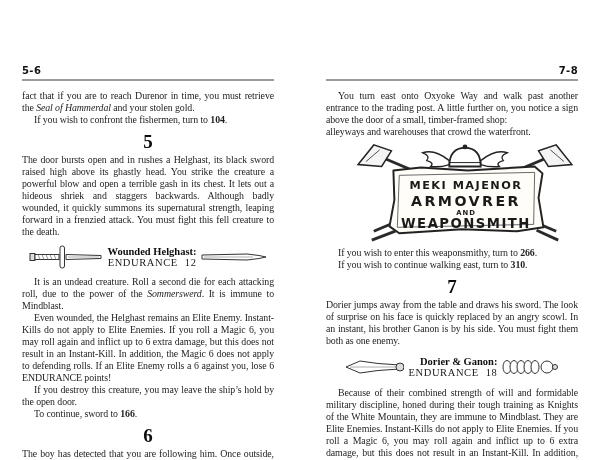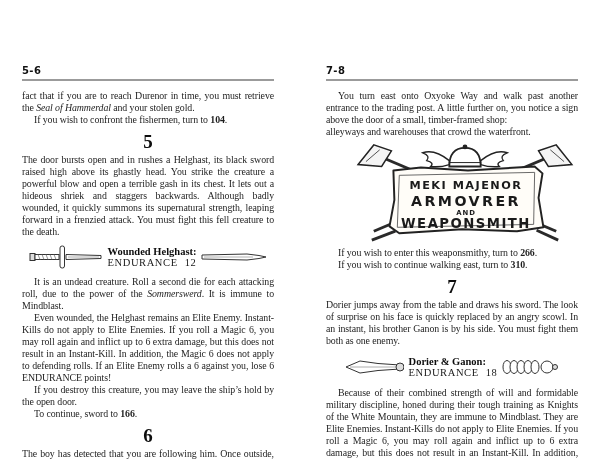--- a/index.html
+++ b/index.html
@@ -4,29 +4,29 @@
 <style>
   * { margin:0; padding:0; box-sizing:border-box; }
   html,body { width:600px; height:460px; background:#ffffff; }
   body { font-family:"Liberation Serif", serif; color:#222; }
   .spread { position:relative; width:600px; height:460px; background:#ffffff; overflow:hidden; }
   .page { position:absolute; top:12px; width:252px; height:416px; overflow:hidden;margin-top:40px; }
   .page-left  { left:22px; }
   .page-right { left:326px; }
   .page-header { padding-top:13px; font-size:10px; font-weight:bold; letter-spacing:.4px; color:#111;
                  font-family:"DejaVu Sans", sans-serif; }
-  .page-header.hdr-right { }
+  .page-header.hdr-right { text-align:right; }
   .header-rule { border:none; border-top:2px solid #9b9b9b; margin:3px 0 9px 0; }
   .para { font-size:9.9px; line-height:12px; text-align:justify; letter-spacing:-0.1px; color:#1e1e1e; }
   .para.indent { text-indent:12px; }
   .para i { font-style:italic; }
   .para b { font-weight:bold; }
   .section-heading { text-align:center; font-size:19px; font-weight:bold; color:#0d0d0d; margin:5px 0 1px 0; }
   .combat { display:flex; align-items:center; justify-content:center; gap:5px; margin:7px 0; }
-  .combat-text { text-align:left; white-space:nowrap; }
+  .combat-text { text-align:right; white-space:nowrap; }
   .combat-name { font-weight:bold; font-size:10.5px; color:#0d0d0d; }
   .combat-stat { font-size:10.5px; letter-spacing:.6px; color:#1a1a1a; }
   .stat-gap { display:inline-block; width:7px; }
   .sign-wrap { display:flex; justify-content:flex-end; margin:3px 0 4px 0; }
   svg { display:block; }
 </style>
 </head>
 <body>
 
 <div class="spread">

